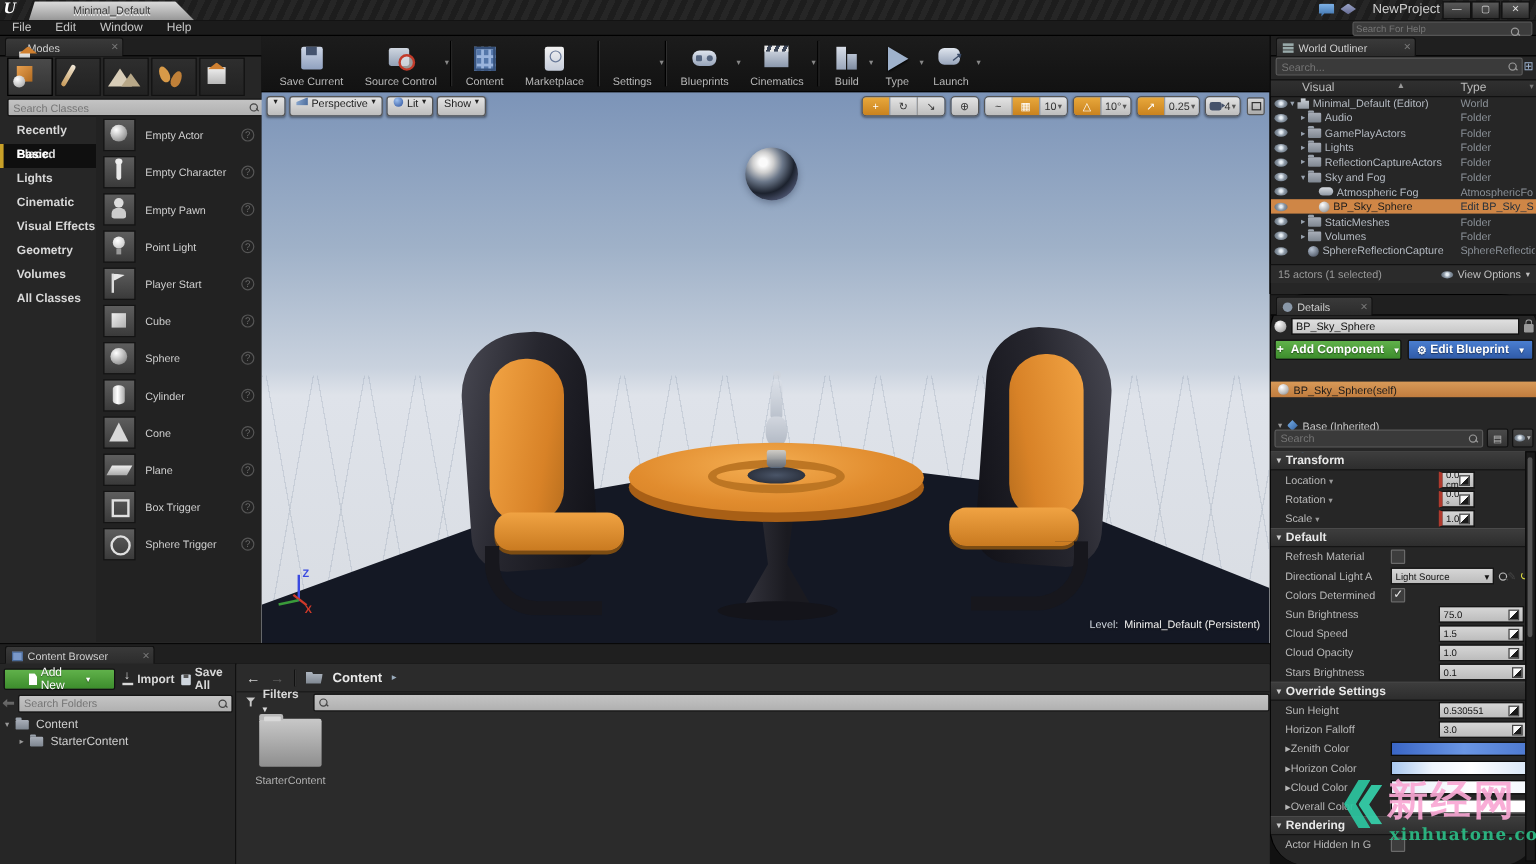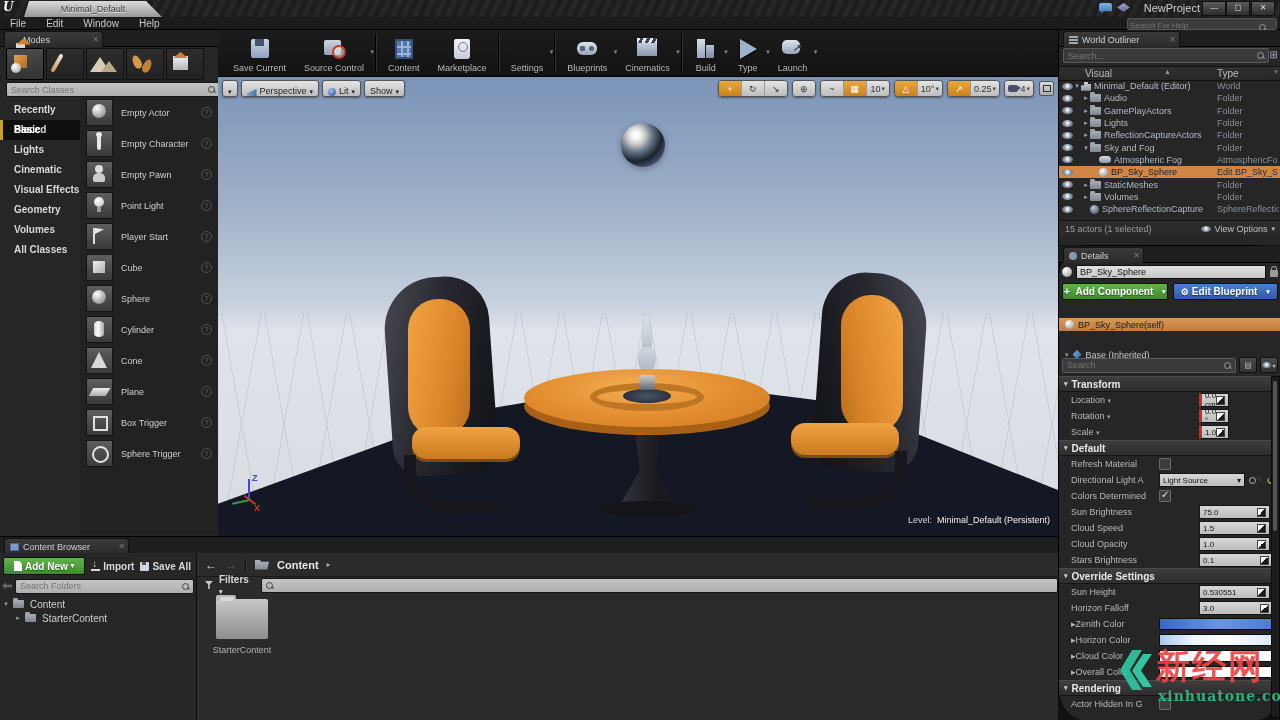--- a/index.html
+++ b/index.html
@@ -131,21 +131,21 @@
   #statue .s3{position:absolute;left:6px;top:38px;width:18px;height:26px;border-radius:40% 40% 50% 50%;background:linear-gradient(#c8cdd6,#8a94a4);}
   #axis-gizmo{left:12px;top:398px;width:40px;height:44px;}
   #axis-gizmo .z{position:absolute;left:18px;top:4px;width:2px;height:22px;background:#3a4ae0;}
   #axis-gizmo .zl{position:absolute;left:22px;top:-2px;color:#3a4ae0;font-size:9px;font-weight:bold;}
   #axis-gizmo .x{position:absolute;left:13px;top:24px;width:14px;height:2px;background:#d03a2a;transform:rotate(38deg);}
   #axis-gizmo .xl{position:absolute;left:24px;top:28px;color:#d03a2a;font-size:9px;font-weight:bold;}
   #axis-gizmo .y{position:absolute;left:2px;top:26px;width:17px;height:2px;background:#3a9a3a;transform:rotate(-12deg);}
   #level-bar{right:8px;top:438px;font-size:9px;color:#cfd6e0;text-shadow:0 1px 1px #222;}
   #level-bar b{color:#f0f0f0;font-weight:normal;}
   .vp-btn{height:15px;background:linear-gradient(#e4e4e4,#bdbdbd);border:1px solid #555;border-radius:3px;color:#222;
-    font-size:9px;display:inline-flex;align-items:flex-end;gap:3px;padding:0 5px;box-shadow:0 1px 2px rgba(0,0,0,.4);}
+    font-size:9px;display:inline-flex;align-items:flex-start;gap:3px;padding:0 5px;box-shadow:0 1px 2px rgba(0,0,0,.4);}
   #vp-left{left:4px;top:3px;display:flex;gap:3px;}
   .dot-blue{width:8px;height:8px;border-radius:50%;background:radial-gradient(circle at 35% 30%,#9ec1f0,#2a4f9a);}
   .persp-ico{width:10px;height:7px;background:linear-gradient(100deg,#8aa8d0,#4a6a9a);clip-path:polygon(0 60%,100% 0,100% 100%,0 100%);}
   #vp-right{right:24px;top:3px;display:flex;gap:4px;align-items:center;}
   .vp-group{display:flex;border:1px solid #555;border-radius:4px;overflow:hidden;box-shadow:0 1px 2px rgba(0,0,0,.4);}
   .vp-cell{height:15px;min-width:16px;background:linear-gradient(#e4e4e4,#bdbdbd);display:flex;align-items:center;justify-content:center;color:#333;font-size:9px;padding:0 3px;border-right:1px solid #999;}
   .vp-cell:last-child{border-right:none;}
   .vp-cell.orange{background:linear-gradient(#e8a83c,#c9821e);color:#fff;}
   .vp-cell small{font-size:7px;margin-left:1px;color:#555;}
   #vp-max{right:4px;top:4px;width:13px;height:13px;background:linear-gradient(#d8d8d8,#aaa);border:1px solid #555;border-radius:2px;}
@@ -219,21 +219,21 @@
   .g-cloud{background:linear-gradient(90deg,#e8f0fa,#ffffff 60%,#f2f7fd);}
   .g-overall{background:#ffffff;}
   #details-scroll{right:1px;top:130px;width:7px;height:340px;background:#1c1c1c;border:1px solid #0a0a0a;}
   #details-scroll .thumbr{position:absolute;left:1px;top:4px;width:4px;height:150px;background:#555;border-radius:2px;}
   .dd{height:12px;background:linear-gradient(#d6d6d6,#bcbcbc);border:1px solid #141414;color:#141414;font-size:8px;display:flex;align-items:center;padding:0 3px;justify-content:space-between;}
   .pen{color:#444;font-size:9px;}
   
   #content-browser{left:0;top:536px;width:1058px;height:184px;background:#2a2a2a;border-top:1px solid #000;}
   #cb-left{left:0;top:16px;width:196px;height:168px;background:#262626;border-right:1px solid #0c0c0c;}
   #cb-toolbar{left:0;top:2px;width:196px;height:22px;display:flex;align-items:center;gap:6px;padding-left:3px;box-sizing:border-box;}
-  #add-new{height:16px;background:linear-gradient(#61b24b,#3c8c2c);border:1px solid #111;border-radius:2px;color:#fff;font-weight:bold;font-size:10px;display:flex;align-items:center;gap:3px;padding:0 10px;text-shadow:0 1px 1px rgba(0,0,0,.5);}
+  #add-new{height:16px;background:linear-gradient(#61b24b,#3c8c2c);border:1px solid #111;border-radius:2px;color:#fff;font-weight:normal;font-size:10px;display:flex;align-items:center;gap:3px;padding:0 20px;text-shadow:0 1px 1px rgba(0,0,0,.5);}
   .flat-btn{display:flex;align-items:center;gap:3px;color:#d8d8d8;font-size:10px;font-weight:bold;}
   .page-ico{width:8px;height:10px;background:#fff;clip-path:polygon(0 0,70% 0,100% 30%,100% 100%,0 100%);}
   .import-ico{width:9px;height:9px;position:relative;}
   .import-ico::before{content:"↓";position:absolute;left:1px;top:-4px;color:#d8d8d8;font-size:10px;font-weight:bold;}
   .import-ico::after{content:"";position:absolute;left:0;bottom:0;width:9px;height:2px;background:#d8d8d8;}
   .floppy-ico{width:9px;height:9px;background:#cfd6de;border-radius:1px;position:relative;}
   .floppy-ico::after{content:"";position:absolute;left:2px;top:0;width:4px;height:3px;background:#555;}
   #cb-search-row{left:2px;top:26px;width:192px;height:14px;display:flex;align-items:center;gap:3px;}
   .collapse-ico{width:10px;height:10px;background:linear-gradient(#777,#555);clip-path:polygon(0 50%,40% 15%,40% 38%,100% 38%,100% 62%,40% 62%,40% 85%);flex:none;}
   #cb-search{flex:1;height:13px;}
@@ -255,21 +255,21 @@
   .asset-tile{position:absolute;left:10px;top:4px;width:70px;text-align:center;}
   .folder-big{width:52px;height:40px;margin:0 auto;background:linear-gradient(#c8c8c8,#8e8e8e);border-radius:2px;position:relative;}
   .folder-big::before{content:"";position:absolute;left:0;top:-4px;width:20px;height:5px;background:#b8b8b8;border-radius:2px 2px 0 0;}
   .folder-big::after{content:"";position:absolute;left:4px;top:-2px;width:14px;height:4px;background:#d8d8d8;border-radius:1px;}
   .asset-label{margin-top:6px;color:#b0b0b0;font-size:9px;}
   
   #watermark{right:2px;bottom:4px;width:158px;height:80px;opacity:.92;pointer-events:none;}
   #wm-logo{position:absolute;left:0;top:14px;width:34px;height:44px;}
   .chev{position:absolute;width:22px;height:40px;background:#2cc6a0;clip-path:polygon(100% 0,55% 0,0 50%,55% 100%,100% 100%,45% 50%);}
   .chev.c2{left:12px;top:4px;width:20px;height:33px;background:#35d1ab;}
-  #wm-chars{position:absolute;left:36px;top:8px;font-size:34px;font-weight:bold;color:#ef4444;letter-spacing:2px;font-family:"DejaVu Sans",sans-serif;}
+  #wm-chars{position:absolute;left:36px;top:8px;font-size:34px;font-weight:bold;color:#f9a8d4;letter-spacing:2px;font-family:"DejaVu Sans",sans-serif;}
   #wm-url{position:absolute;left:38px;top:52px;font-size:14px;font-weight:bold;color:#2bbd86;font-family:"DejaVu Serif",serif;letter-spacing:1px;}
   
   .mi-cube{left:7px;top:6px;width:13px;height:13px;background:linear-gradient(135deg,#e8a050,#b06a20);}
   .mi-ballw{left:4px;top:14px;width:10px;height:10px;border-radius:50%;background:radial-gradient(circle at 35% 30%,#fff,#999);}
   .mi-brush{left:8px;top:4px;width:4px;height:20px;background:linear-gradient(#f0e8d8,#c89a58);border-radius:2px;transform:rotate(30deg);}
   .mi-mtn{left:3px;top:8px;width:0;height:0;border-left:10px solid transparent;border-right:10px solid transparent;border-bottom:15px solid #d8cdb8;}
   .mi-mtn2{left:14px;top:12px;width:0;height:0;border-left:8px solid transparent;border-right:8px solid transparent;border-bottom:11px solid #b8a888;}
   .mi-leaf{left:6px;top:6px;width:8px;height:14px;border-radius:50% 50% 50% 50%/60% 60% 40% 40%;background:#d89a48;transform:rotate(-25deg);}
   .mi-leaf2{left:16px;top:10px;width:8px;height:14px;border-radius:50%/60% 60% 40% 40%;background:#c08038;transform:rotate(25deg);}
   .mi-geo{left:6px;top:7px;width:15px;height:14px;background:linear-gradient(#f0f0f0,#b8b8b8);}

